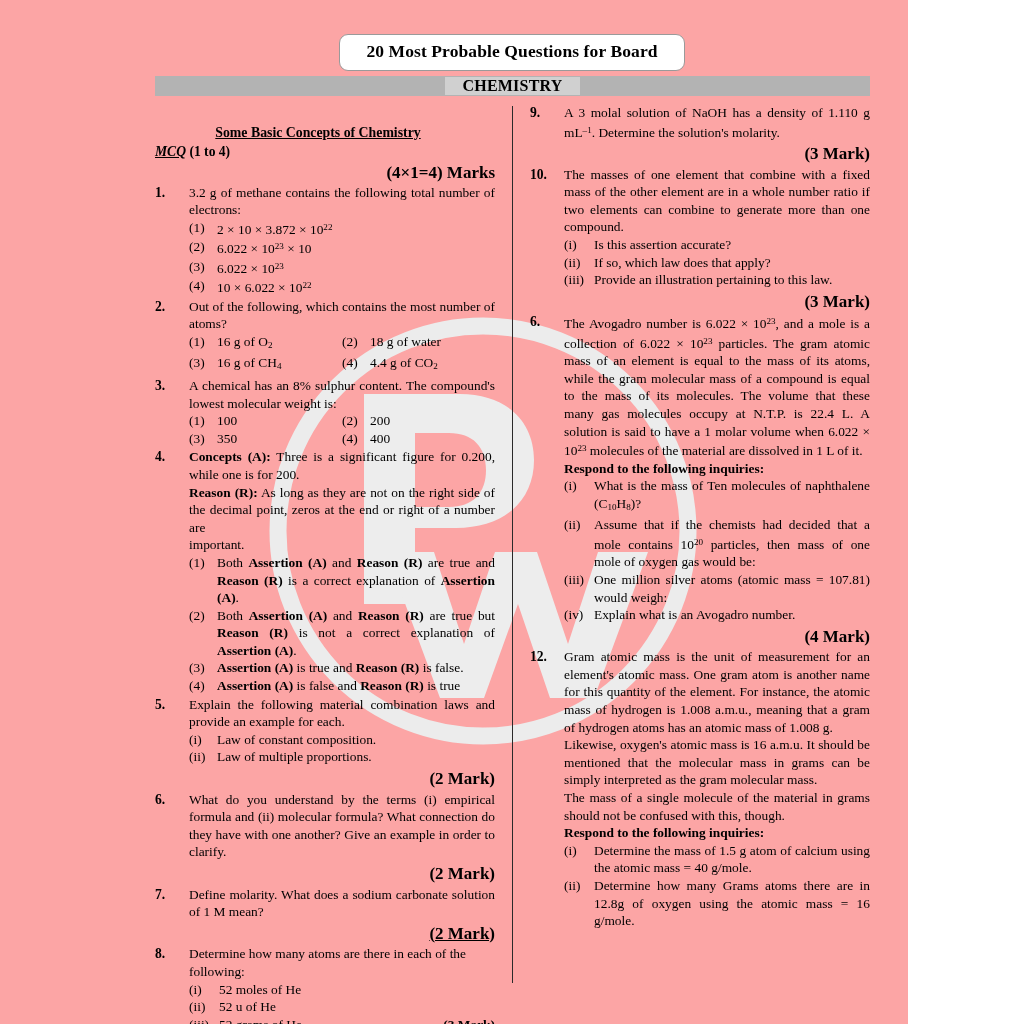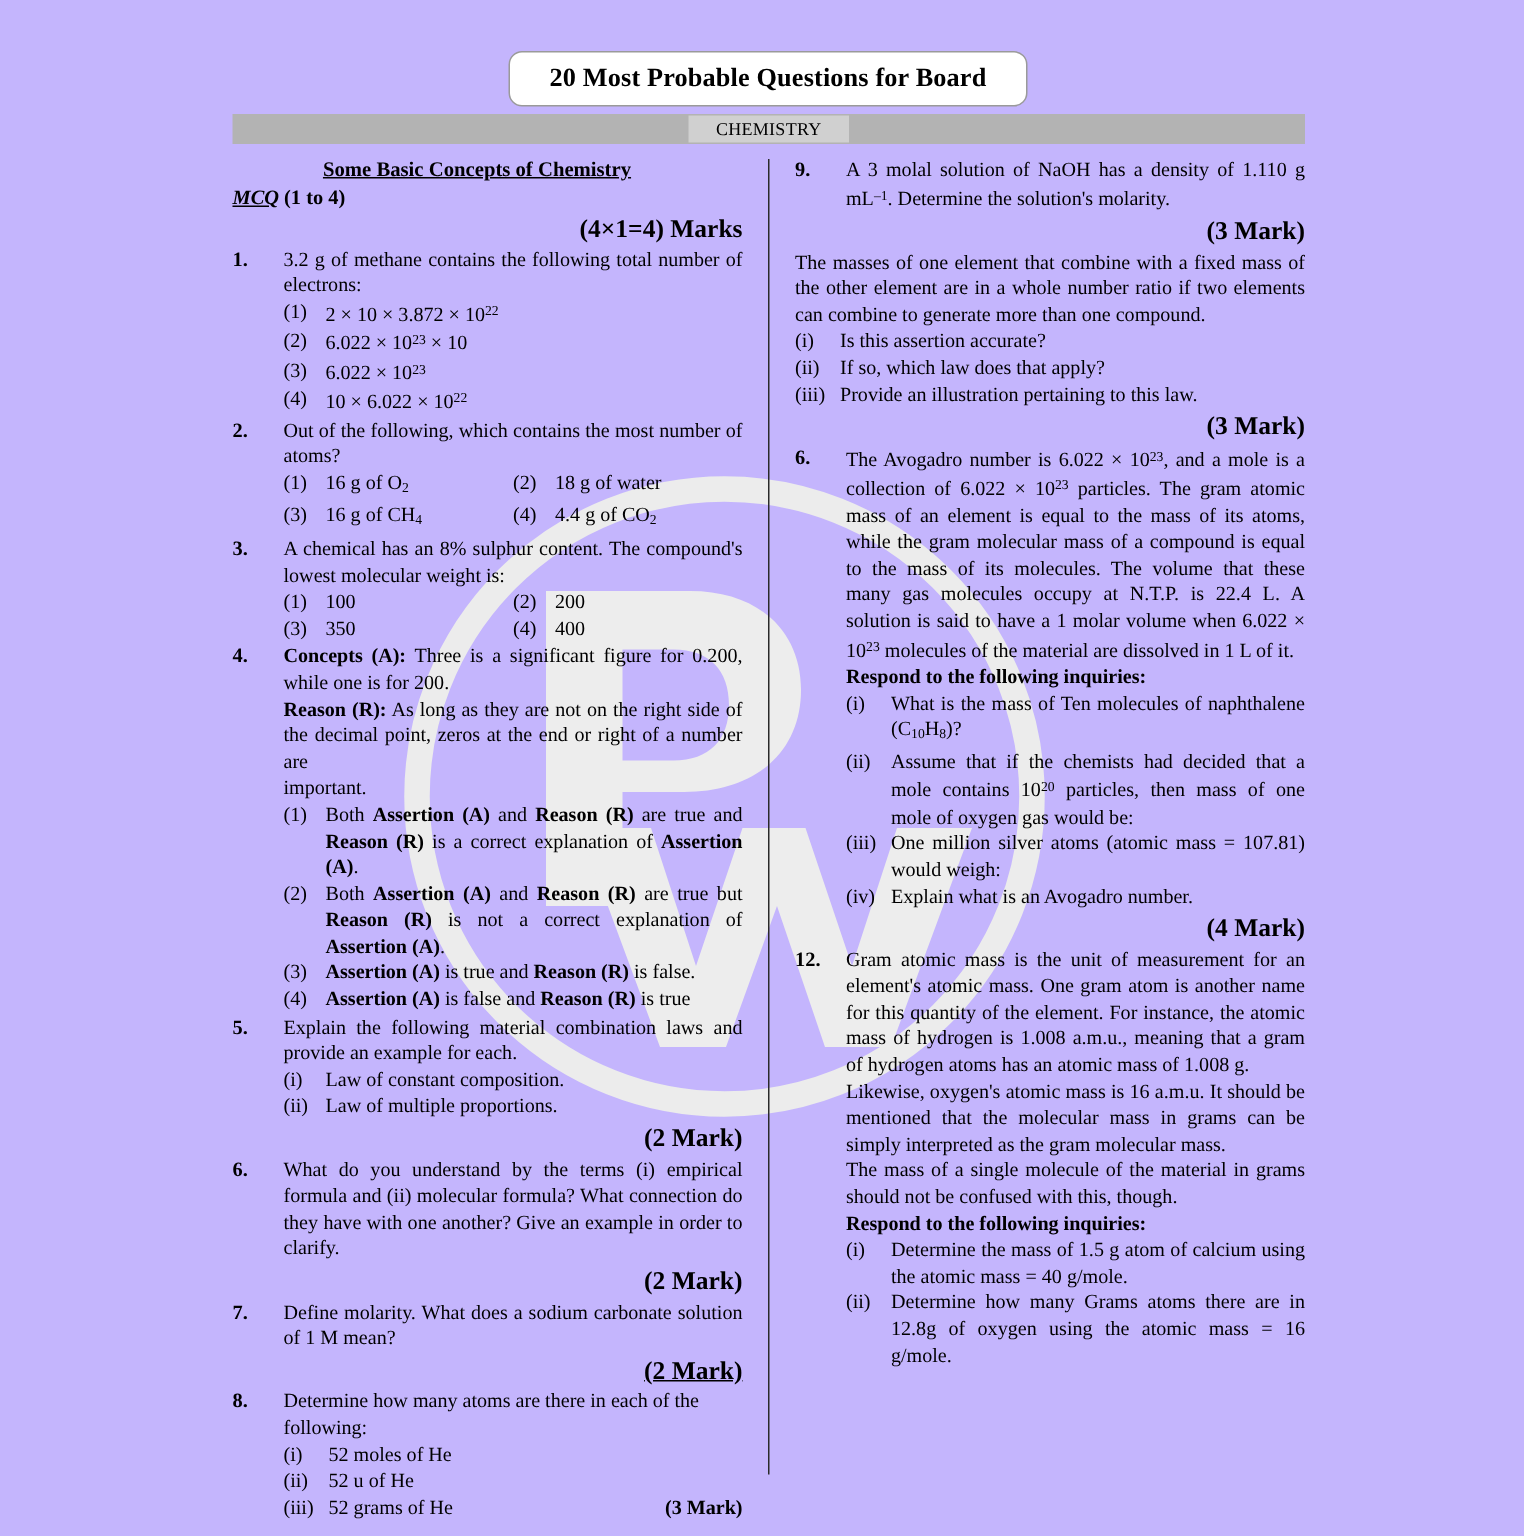--- a/index.html
+++ b/index.html
@@ -7,22 +7,22 @@
   html, body {
     margin: 0; padding: 0;
     width: 1024px; height: 1024px;
     background: #ffffff;
     font-family: "Liberation Serif", "DejaVu Serif", serif;
     color: #000000;
     overflow: hidden;
   }
   .page {
     position: relative;
-    width: 1016px; height: 1024px;
-    background: #c4b5fd;
+    width: 908px; height: 1024px;
+    background: #fca5a5;
   }
 
   
   .watermark {
     position: absolute;
     left: 268px; top: 316px;
     width: 430px; height: 430px;
     z-index: 0;
     pointer-events: none;
   }
@@ -49,42 +49,42 @@
   }
   .subject-bar {
     position: absolute;
     left: 155px; top: 76px;
     width: 715px; height: 20px;
     background: #b3b3b3;
     z-index: 2;
     display: flex; align-items: center; justify-content: center;
   }
   .subject-bar .subject-label {
-    font-weight: normal;
-    font-size: 12px;
+    font-weight: bold;
+    font-size: 16px;
     background: #d0d0d0;
     padding: 0 18px;
     line-height: 18px;
     letter-spacing: .2px;
   }
 
   
   .columns {
     position: absolute;
     left: 155px; top: 104px;
     width: 715px; height: 890px;
     z-index: 1;
     display: flex;
   }
   .col {
     width: 348px;
     font-size: 13.4px;
     line-height: 17.6px;
   }
-  .col-left { padding-right: 8px; }
+  .col-left { padding-right: 8px; margin-top: 20px; }
   .divider {
     width: 19px;
     display: flex; justify-content: center;
   }
   .divider-line {
     width: 1.5px;
     background: #2a2a2a;
     height: 877px;
     margin-top: 2px;
   }
@@ -379,20 +379,21 @@
 
       <div class="q" style="margin-top:0">
         <div class="q-num">9.</div>
         <div class="q-body">
           <div class="q-text"><span>A 3 molal solution of NaOH has a density of 1.110 g mL</span><sup>–1</sup><span>. Determine the solution's molarity.</span></div>
           <div class="marks-right">(3 Mark)</div>
         </div>
       </div>
 
       <div class="q">
+        <div class="q-num">10.</div>
         <div class="q-body">
           <div class="q-text">The masses of one element that combine with a fixed mass of the other element are in a whole number ratio if two elements can combine to generate more than one compound.</div>
           <div class="sub">
             <span class="sub-lbl w30">(i)</span>
             <span class="sub-txt nj">Is this assertion accurate?</span>
           </div>
           <div class="sub">
             <span class="sub-lbl w30">(ii)</span>
             <span class="sub-txt nj">If so, which law does that apply?</span>
           </div>

